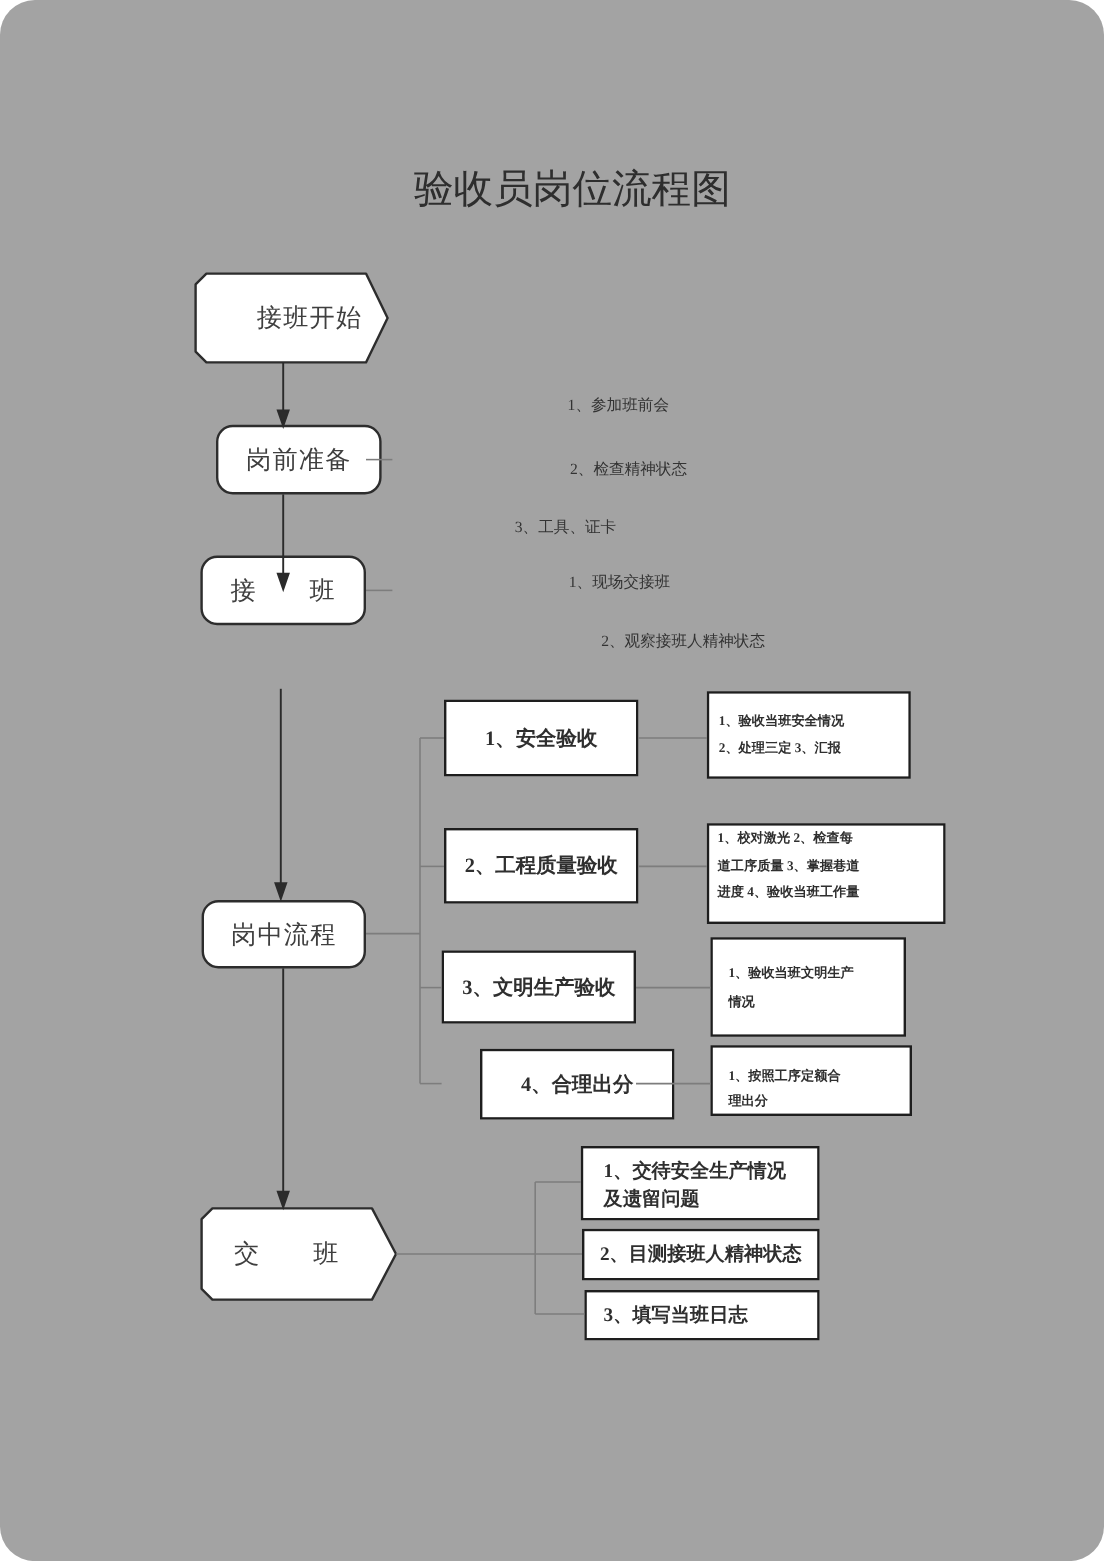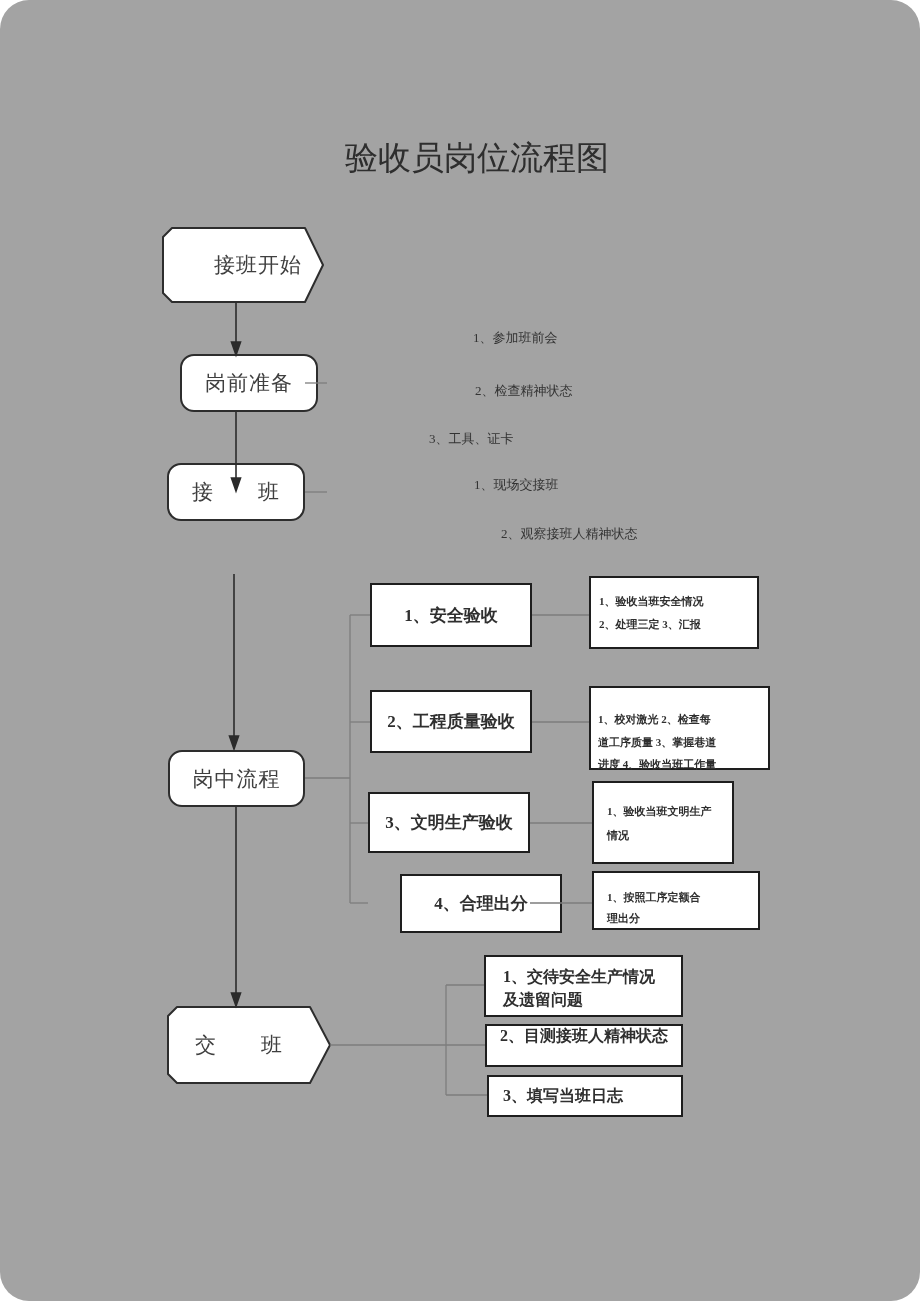--- a/index.html
+++ b/index.html
@@ -113,38 +113,38 @@
     <span>3、文明生产验收</span>
   </div>
   <div class="task-box" style="left:368px;top:874px;width:162px;height:59px;margin-left:32px;">
     <span>4、合理出分</span>
   </div>
 
   <div class="detail-box" style="left:589px;top:576px;width:170px;height:73px;padding:12px 0 0 8px;line-height:23px;">
     <div class="ln">1、验收当班安全情况</div>
     <div class="ln">2、处理三定 3、汇报</div>
   </div>
-  <div class="detail-box" style="left:589px;top:686px;width:181px;height:84px;padding:20px 0 0 7px;line-height:22.5px;">
+  <div class="detail-box" style="left:589px;top:686px;width:199px;height:84px;padding:0 0 0 7px;line-height:22.5px;">
     <div class="ln">1、校对激光 2、检查每</div>
     <div class="ln">道工序质量 3、掌握巷道</div>
     <div class="ln">进度 4、验收当班工作量</div>
   </div>
-  <div class="detail-box" style="left:592px;top:781px;width:142px;height:83px;padding:16px 0 0 13px;line-height:24px;">
+  <div class="detail-box" style="left:592px;top:781px;width:163px;height:83px;padding:16px 0 0 13px;line-height:24px;">
     <div class="ln">1、验收当班文明生产</div>
     <div class="ln">情况</div>
   </div>
   <div class="detail-box" style="left:592px;top:871px;width:168px;height:59px;padding:14px 0 0 13px;line-height:21px;">
     <div class="ln">1、按照工序定额合</div>
     <div class="ln">理出分</div>
   </div>
 
   <div class="detail-box" style="left:484px;top:955px;width:199px;height:62px;padding:8px 0 0 17px;line-height:23px;font-size:16px;">
     <div class="ln">1、交待安全生产情况</div>
     <div class="ln">及遗留问题</div>
   </div>
-  <div class="detail-box" style="left:485px;top:1024px;width:198px;height:43px;display:flex;align-items:flex-start;justify-content:center;font-size:16px;">
+  <div class="detail-box" style="left:485px;top:1024px;width:198px;height:43px;display:flex;align-items:center;justify-content:center;font-size:16px;">
     <div class="ln">2、目测接班人精神状态</div>
   </div>
   <div class="detail-box" style="left:487px;top:1075px;width:196px;height:42px;display:flex;align-items:center;padding-left:14px;font-size:16px;">
     <div class="ln">3、填写当班日志</div>
   </div>
 
 </div>
 
 </body></html>

